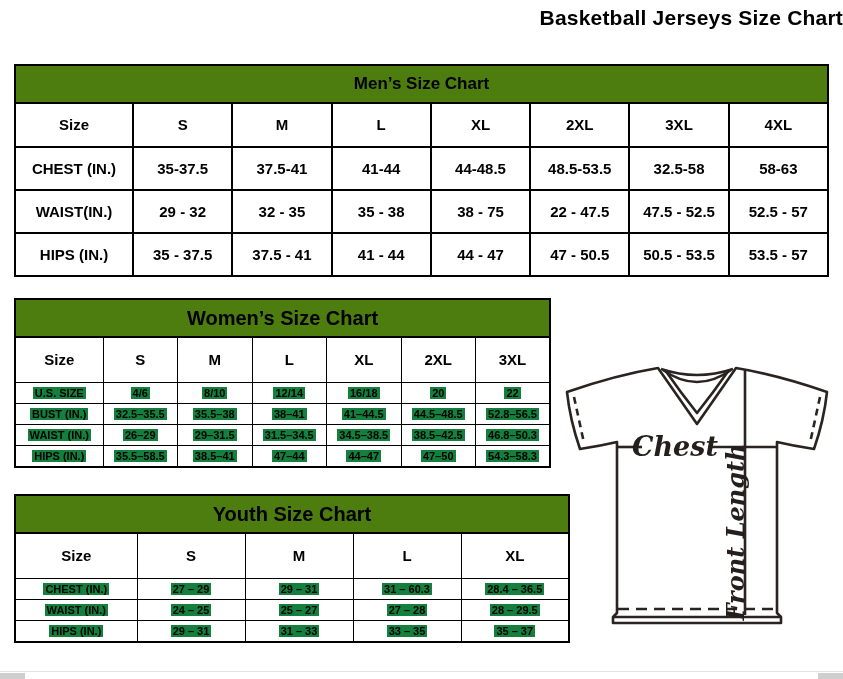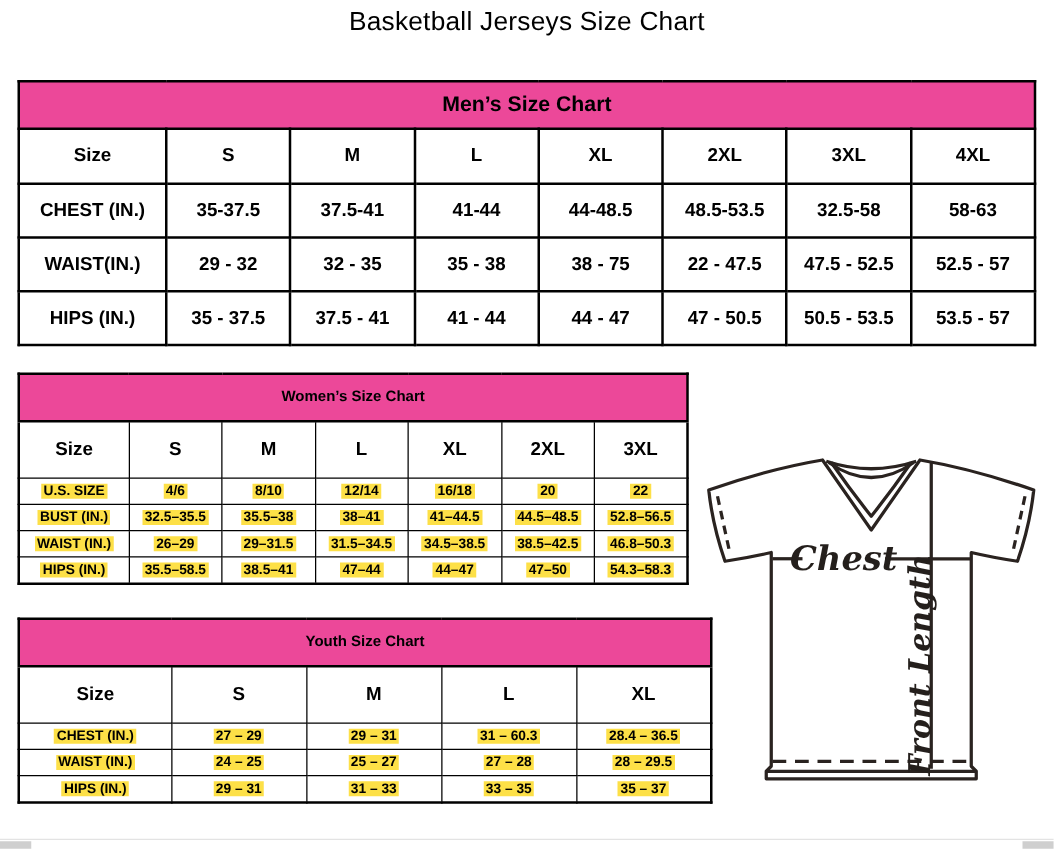--- a/index.html
+++ b/index.html
@@ -1,39 +1,39 @@
 <!DOCTYPE html>
 <html><head>
 <meta charset="utf-8">
 <style>
   html,body{margin:0;padding:0}
   body{
     width:843px;height:679px;position:relative;overflow:hidden;
     background:#ffffff;font-family:"Liberation Sans",sans-serif;color:#000;
   }
   .page-title{
-    position:absolute;top:6px;left:0;width:100%;text-align:center;
-    font-size:21px;font-weight:normal;letter-spacing:.2px;
+    position:absolute;top:6px;left:0;width:100%;text-align:right;
+    font-size:21px;font-weight:bold;letter-spacing:.2px;
   }
   table{position:absolute;border-collapse:collapse;table-layout:fixed;background:#fff}
   td,th{
     border:2px solid #000;text-align:center;vertical-align:middle;
     font-weight:bold;color:#000;padding:0;line-height:1.15;
   }
-  .ttl td{background:#ec4899;font-size:17px;height:36px}
+  .ttl td{background:#4d7c0f;font-size:17px;height:36px}
   
   .men .hdr th{height:42px;font-size:15px}
   .men .drow td{height:41px;font-size:15px}
   
   .sm{border:2px solid #000}
   .sm td,.sm th{border-width:1px}
-  .sm .ttl td{font-size:12px;height:36px;border-bottom-width:2px}
+  .sm .ttl td{font-size:20px;height:36px;border-bottom-width:2px}
   .sm .hdr th{height:44px;font-size:15px}
   .sm .drow td{height:20px;font-size:11px}
-  .hl{background:#fde047;padding:0 2px}
+  .hl{background:#15803d;padding:0 2px}
   .jersey{position:absolute;left:556px;top:360px;width:286px;height:270px}
   
   .bottom-bar{position:absolute;left:0;top:671px;width:843px;height:8px;border-top:1px solid #e3e3e3;background:#fff}
   .scroll-cap{position:absolute;top:1px;width:25px;height:7px;background:#cfcfcf}
   .scroll-cap.left{left:0}
   .scroll-cap.right{right:0}
 </style>
 </head>
 <body>
 

